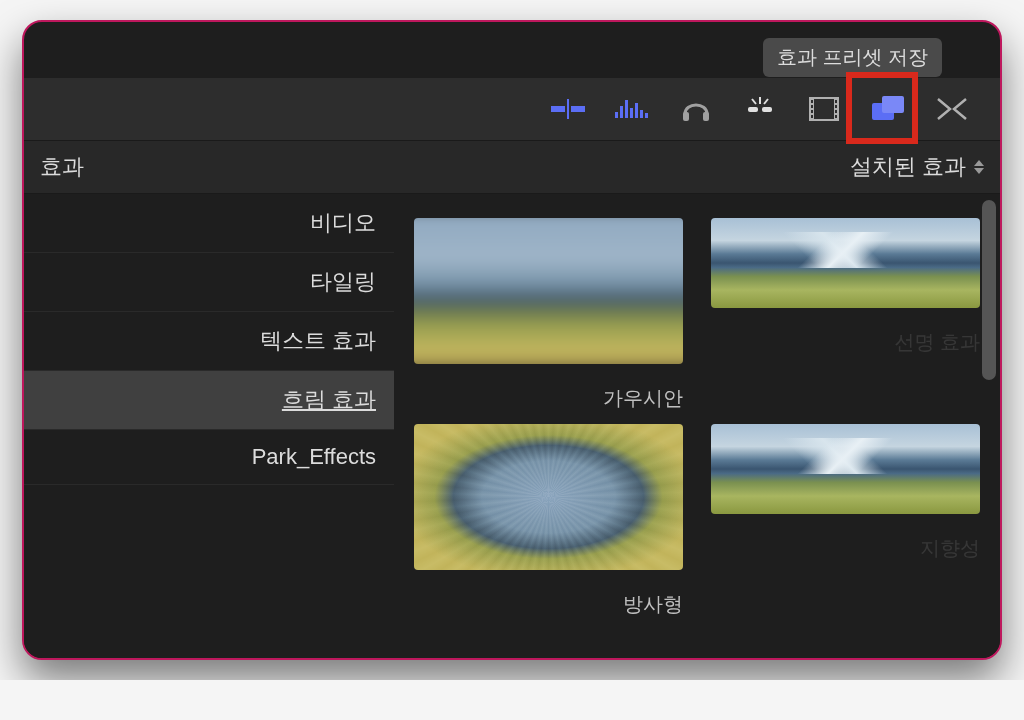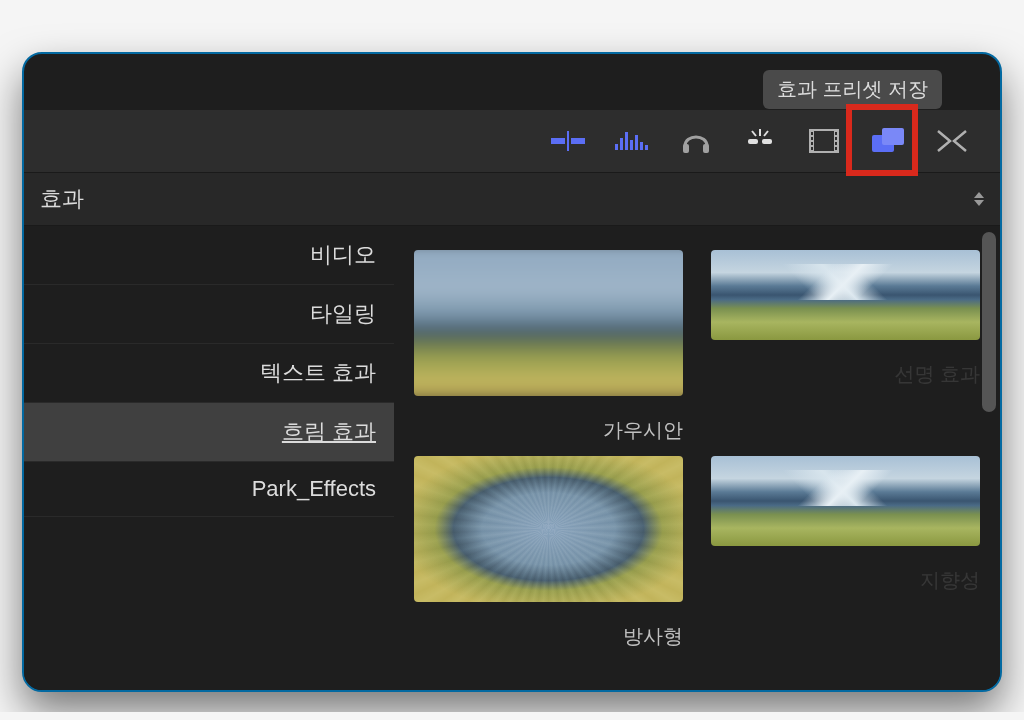--- a/index.html
+++ b/index.html
@@ -12,22 +12,21 @@
       padding: 20px;
     }
     .window {
       width: 980px;
       height: 640px;
       background: #1e1e1e;
       border-radius: 20px;
       box-shadow: 0 20px 40px rgba(0,0,0,0.5);
       overflow: hidden;
       position: relative;
-      border: 2px solid #0369a1;
-      margin-top: 32px;
+      border: 2px solid #be185d;
     }
     .tooltip {
       position: absolute;
       top: 16px;
       right: 58px;
       background: #4a4a4a;
       color: #dcdcdc;
       padding: 6px 14px;
       border-radius: 6px;
       font-size: 20px;
@@ -284,20 +283,21 @@
           <path d="M30 2 L18 12 L30 22" stroke="#b0b0b0" stroke-width="2.5" fill="none"></path>
         </svg>
     </div>
   </div>
 
   <div class="red-highlight"></div>
 
   <div class="header-row">
     <div class="header-title">효과</div>
     <div class="header-filter">
+      <span>설치된 효과</span>
       <span class="up-down"></span>
     </div>
   </div>
 
   <div class="content">
     <div class="sidebar">
       <div class="sidebar-item">비디오</div>
       <div class="sidebar-item">타일링</div>
       <div class="sidebar-item">텍스트 효과</div>
       <div class="sidebar-item selected">흐림 효과</div>

